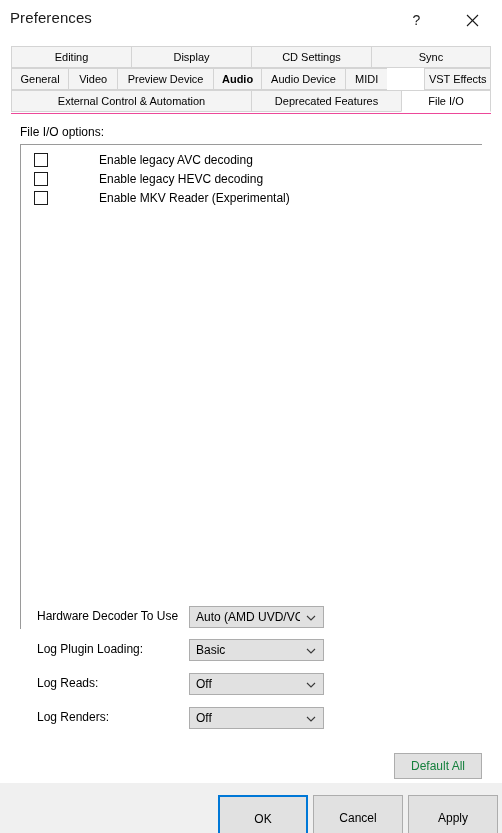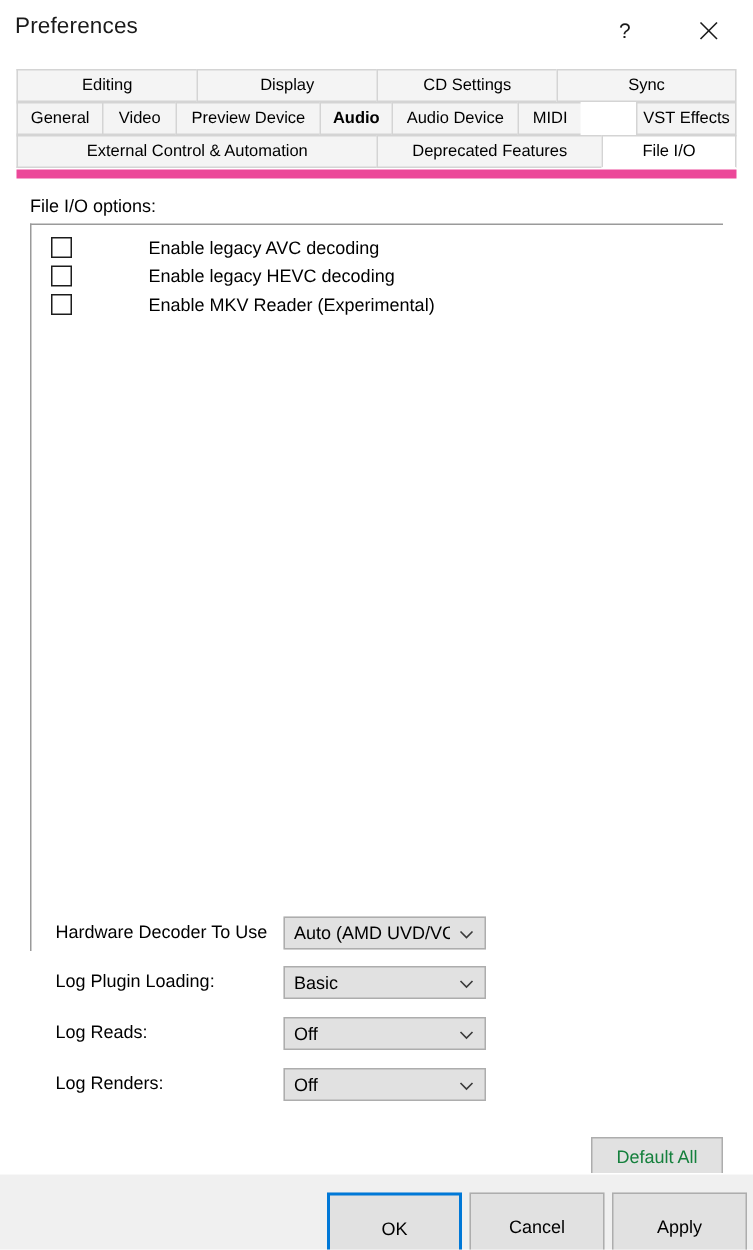--- a/index.html
+++ b/index.html
@@ -109,21 +109,21 @@
   #tab-row-3 .t-fileio   { width: 90px; }
 
   
   #content {
     position: absolute;
     left: 11px;
     top: 113px;
     width: 480px;
     height: 669px;
     background: #ffffff;
-    border-top: 6px solid #ec4899;
+    border-top: 1px solid #ec4899;
   }
 
   #options-label {
     position: absolute;
     left: 9px;
     top: 11px;
     font-size: 12px;
   }
 
   

